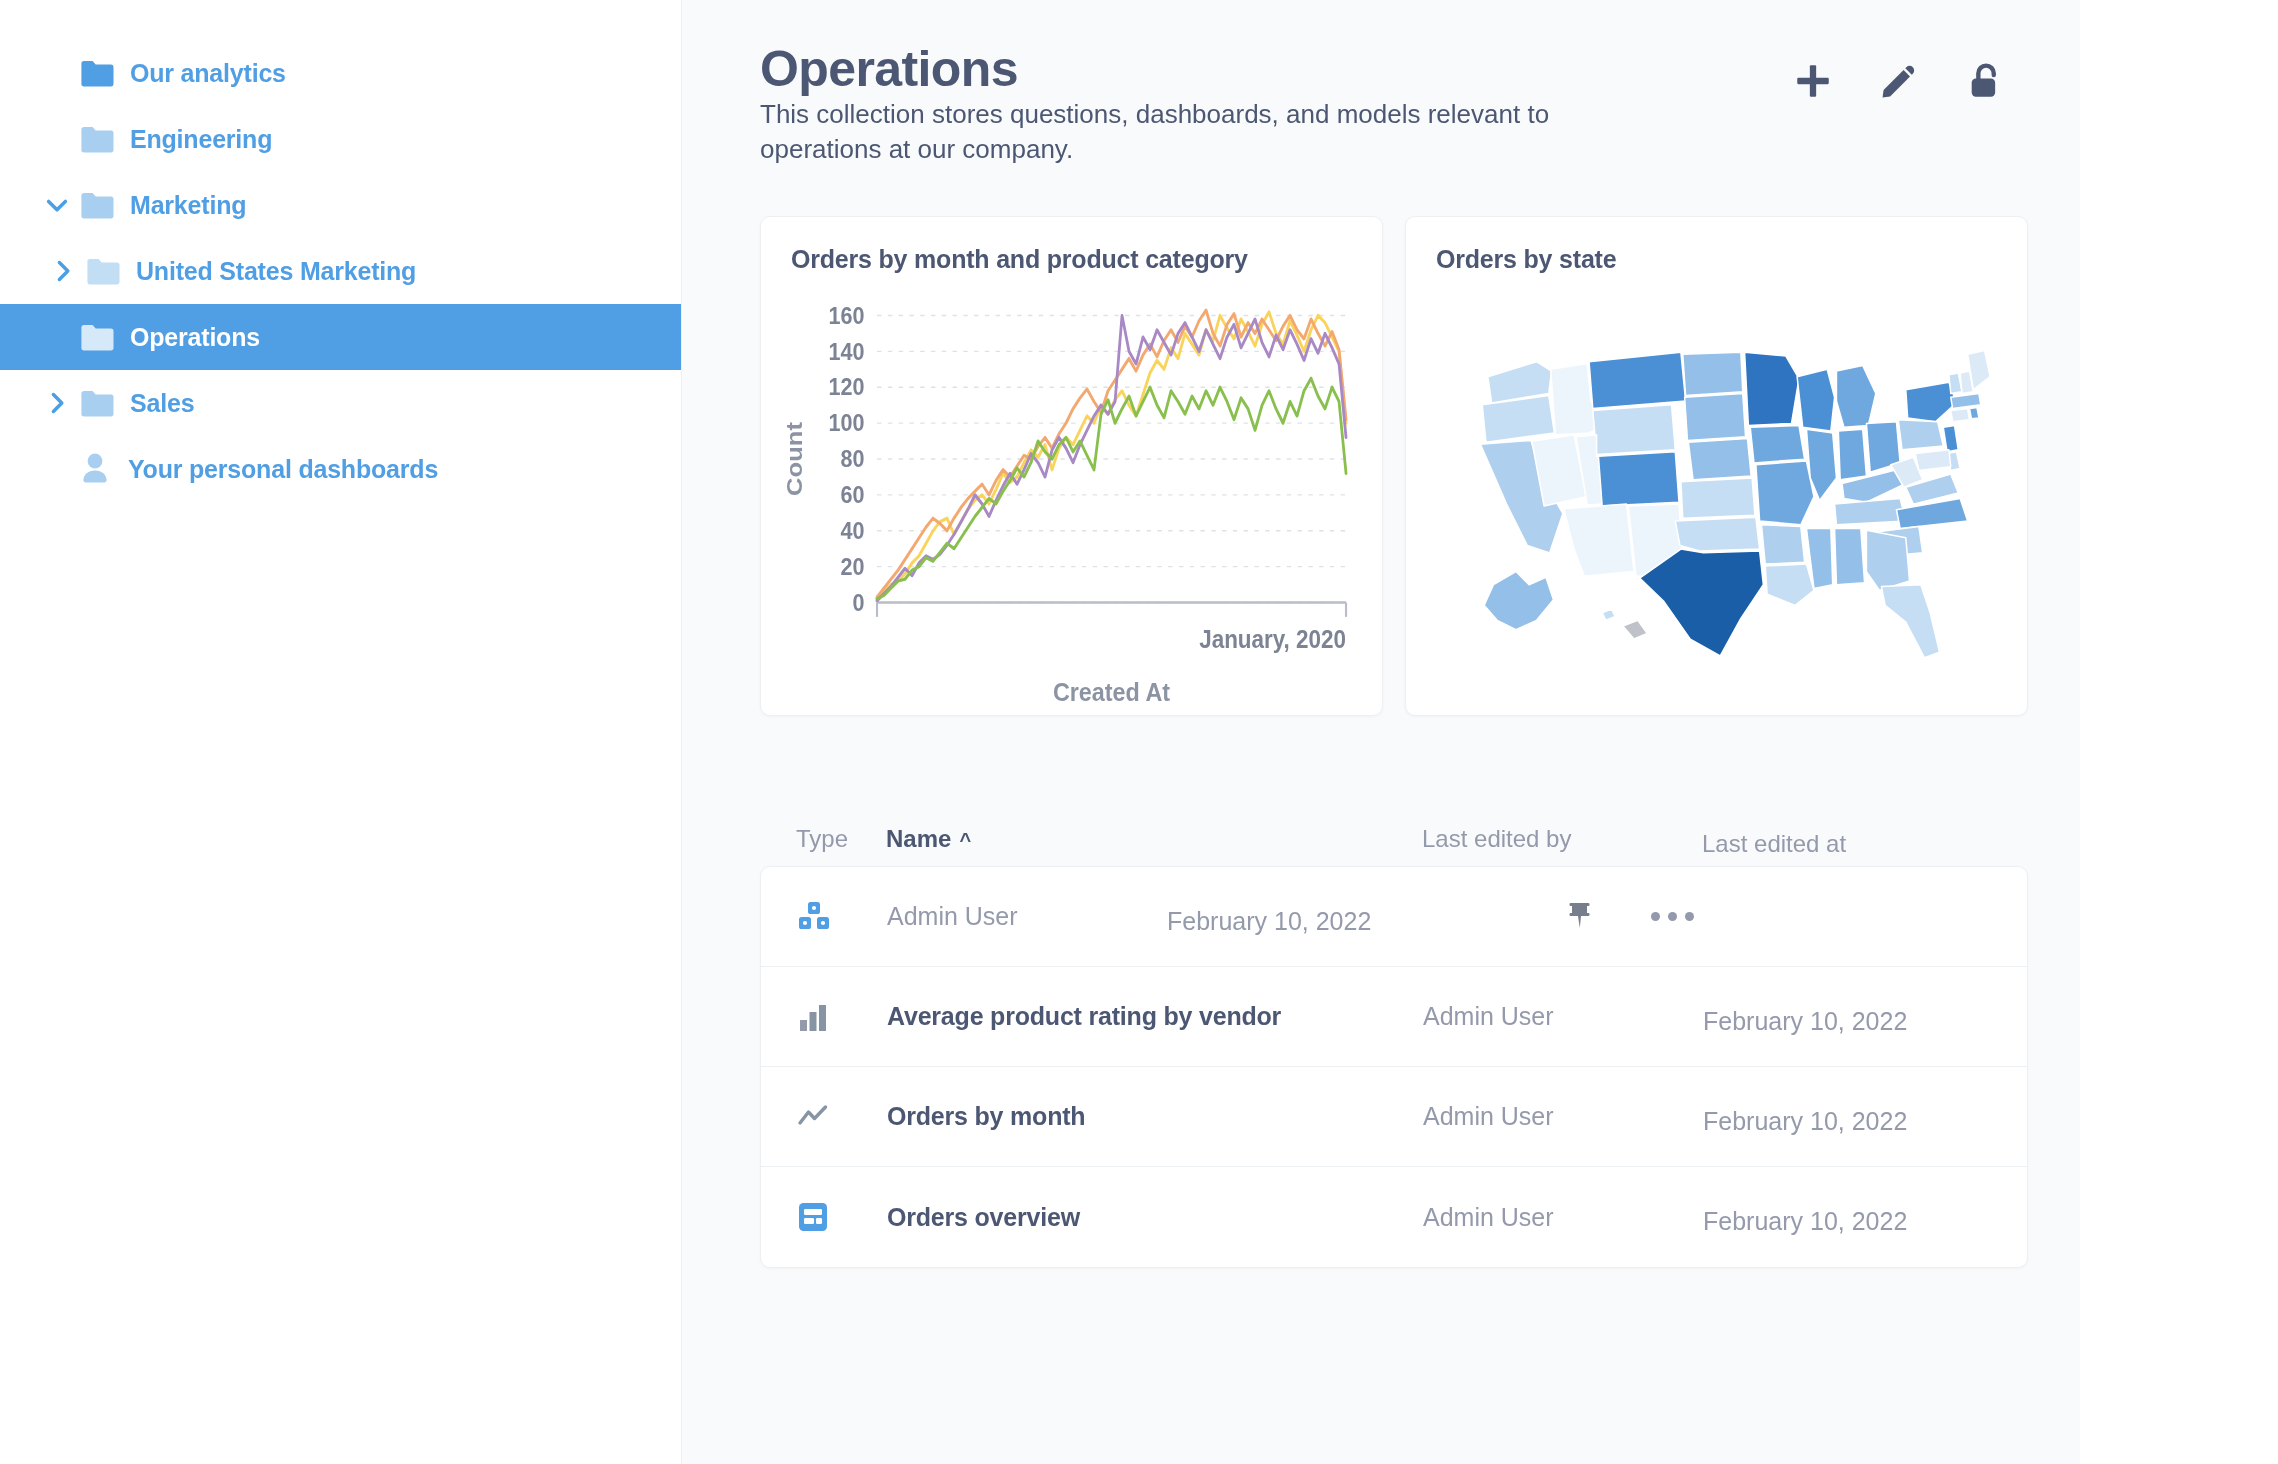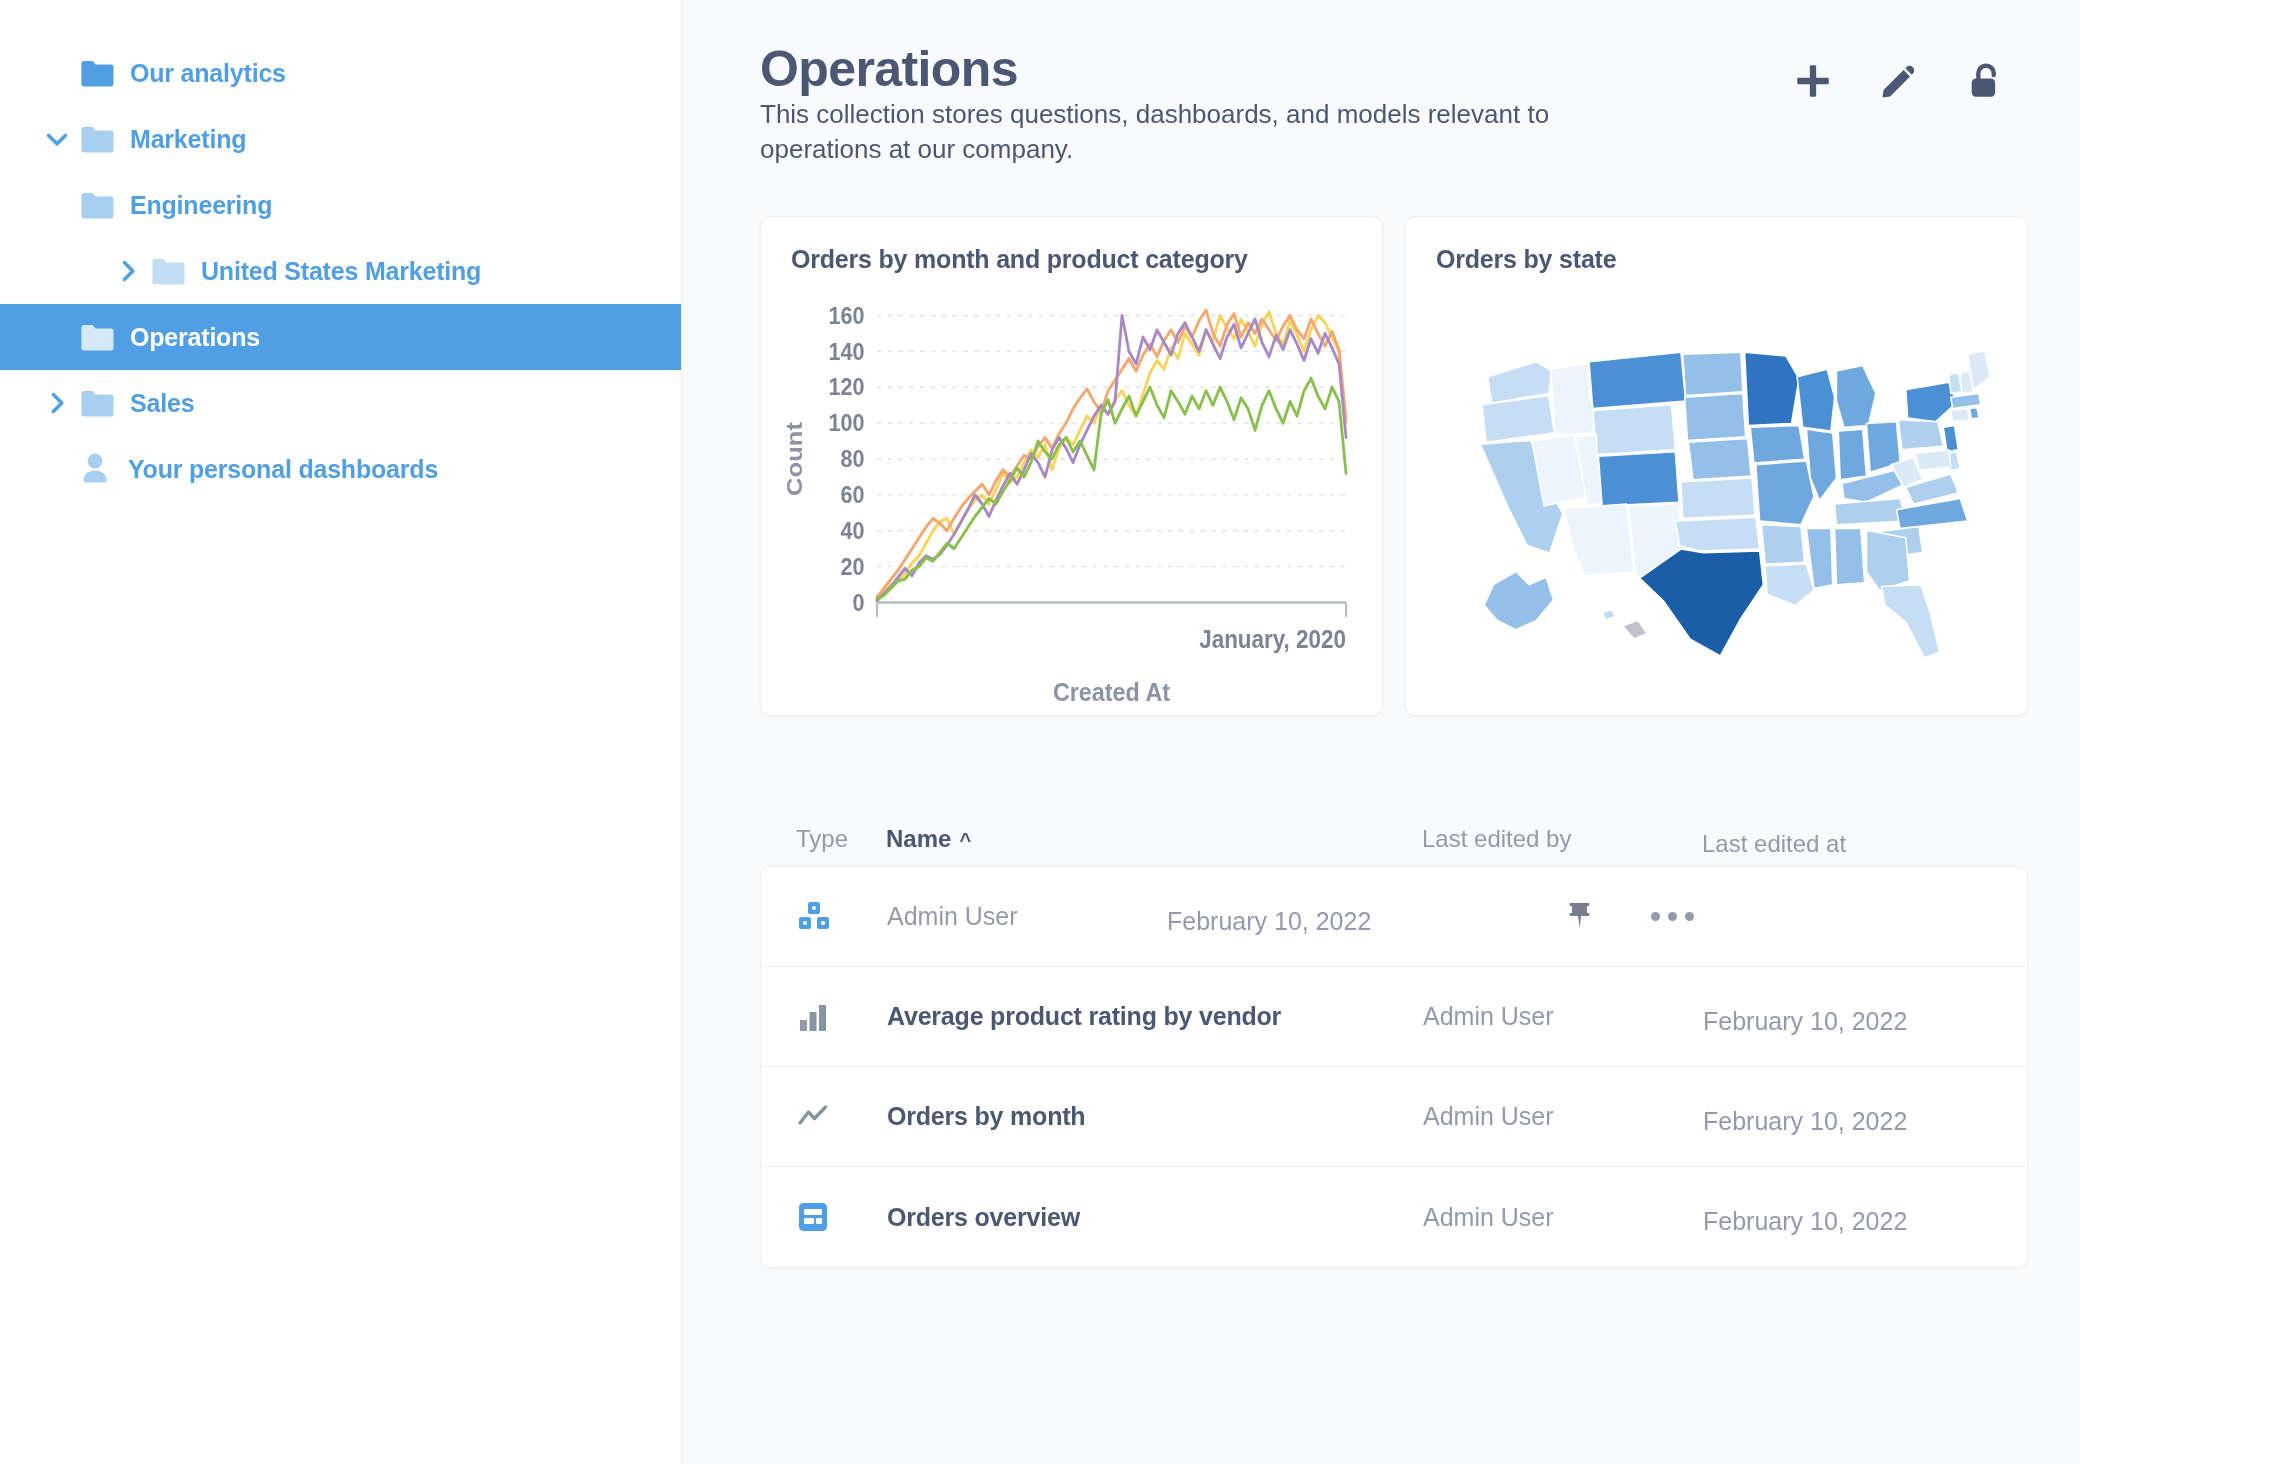--- a/index.html
+++ b/index.html
@@ -43,21 +43,21 @@
   }
   .folder-ico svg { display: block; }
   .nav-label {
     font-size: 25px; font-weight: bold;
     color: #509EE3;
     white-space: nowrap;
     letter-spacing: -0.2px;
   }
   .nav-item.active .nav-label { color: #ffffff; }
   .indent-1 { padding-left: 40px; }
-  .indent-2 { padding-left: 111px; }
+  .indent-2 { padding-left: 46px; }
   .person-ico { width: 34px; height: 34px; flex: 0 0 34px; margin-right: 14px; }
 
   
   .main {
     flex: 1 1 auto;
     background: #F9FAFB;
     height: 1464px;
     padding: 42px 52px 0 78px;
     position: relative;
     overflow: hidden;
@@ -144,44 +144,44 @@
           </svg>
         </span>
         <span class="folder-ico">
           <svg width="34" height="28" viewBox="0 0 34 28">
             <path fill="#509EE3" d="M1.4 4.6a2.6 2.6 0 0 1 2.6-2.6h8.6l3.1 3.4h15.2a2.6 2.6 0 0 1 2.6 2.6v16.8a2.6 2.6 0 0 1-2.6 2.6H4a2.6 2.6 0 0 1-2.6-2.6z"></path>
           </svg>
         </span>
         <span class="nav-label">Our analytics</span>
       </div>
       <div class="nav-item indent-1">
+        <span class="chev empty">
+          <svg width="24" height="24" viewBox="0 0 20 20" fill="none">
+            <path d="M7 3 L14 10 L7 17" stroke="#4C9FE3" stroke-width="2.9" stroke-linecap="round" stroke-linejoin="round"></path>
+          </svg>
+        </span>
+        <span class="folder-ico">
+          <svg width="34" height="28" viewBox="0 0 34 28">
+            <path fill="#A8CFF0" d="M1.4 4.6a2.6 2.6 0 0 1 2.6-2.6h8.6l3.1 3.4h15.2a2.6 2.6 0 0 1 2.6 2.6v16.8a2.6 2.6 0 0 1-2.6 2.6H4a2.6 2.6 0 0 1-2.6-2.6z"></path>
+          </svg>
+        </span>
+        <span class="nav-label">Engineering</span>
+      </div>
+      <div class="nav-item indent-1">
         <span class="chev">
           <svg width="24" height="24" viewBox="0 0 20 20" fill="none">
             <path d="M3 7 L10 14 L17 7" stroke="#4C9FE3" stroke-width="2.9" stroke-linecap="round" stroke-linejoin="round"></path>
           </svg>
         </span>
         <span class="folder-ico">
           <svg width="34" height="28" viewBox="0 0 34 28">
             <path fill="#A8CFF0" d="M1.4 4.6a2.6 2.6 0 0 1 2.6-2.6h8.6l3.1 3.4h15.2a2.6 2.6 0 0 1 2.6 2.6v16.8a2.6 2.6 0 0 1-2.6 2.6H4a2.6 2.6 0 0 1-2.6-2.6z"></path>
           </svg>
         </span>
         <span class="nav-label">Marketing</span>
-      </div>
-      <div class="nav-item indent-1">
-        <span class="chev empty">
-          <svg width="24" height="24" viewBox="0 0 20 20" fill="none">
-            <path d="M7 3 L14 10 L7 17" stroke="#4C9FE3" stroke-width="2.9" stroke-linecap="round" stroke-linejoin="round"></path>
-          </svg>
-        </span>
-        <span class="folder-ico">
-          <svg width="34" height="28" viewBox="0 0 34 28">
-            <path fill="#A8CFF0" d="M1.4 4.6a2.6 2.6 0 0 1 2.6-2.6h8.6l3.1 3.4h15.2a2.6 2.6 0 0 1 2.6 2.6v16.8a2.6 2.6 0 0 1-2.6 2.6H4a2.6 2.6 0 0 1-2.6-2.6z"></path>
-          </svg>
-        </span>
-        <span class="nav-label">Engineering</span>
       </div>
       <div class="nav-item indent-2">
         <span class="chev">
           <svg width="24" height="24" viewBox="0 0 20 20" fill="none">
             <path d="M7 3 L14 10 L7 17" stroke="#4C9FE3" stroke-width="2.9" stroke-linecap="round" stroke-linejoin="round"></path>
           </svg>
         </span>
         <span class="folder-ico">
           <svg width="34" height="28" viewBox="0 0 34 28">
             <path fill="#C2DEF5" d="M1.4 4.6a2.6 2.6 0 0 1 2.6-2.6h8.6l3.1 3.4h15.2a2.6 2.6 0 0 1 2.6 2.6v16.8a2.6 2.6 0 0 1-2.6 2.6H4a2.6 2.6 0 0 1-2.6-2.6z"></path>

